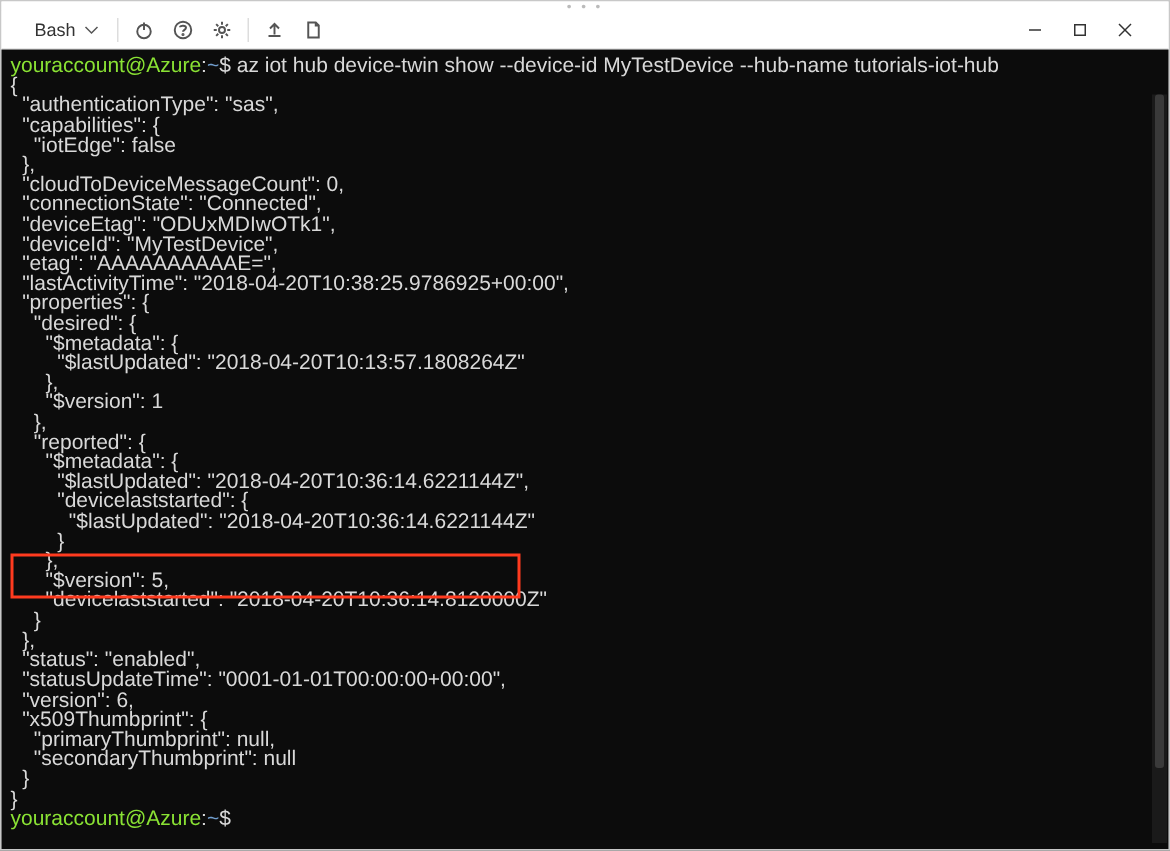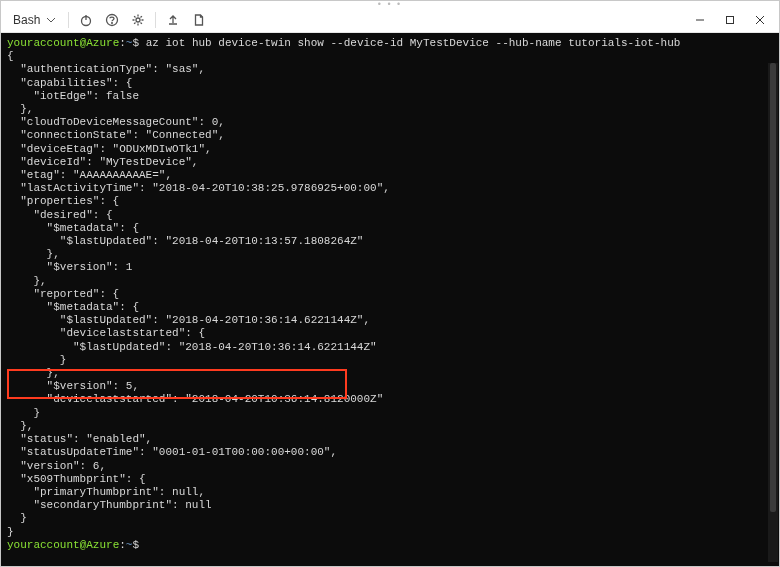--- a/index.html
+++ b/index.html
@@ -26,21 +26,21 @@
     background: #fff;
     font-size: 9px;
     color: #bbb;
     letter-spacing: 2px;
   }
   .titlebar {
     height: 26px;
     background: #fff;
     display: flex;
     align-items: center;
-    padding: 0 4px;
+    padding: 0 14px;
     border-bottom: 1px solid #e6e6e6;
   }
   .shell-select {
     display: flex;
     align-items: center;
     gap: 6px;
     padding: 2px 8px;
     font-size: 12px;
     color: #333;
     cursor: pointer;
@@ -75,22 +75,22 @@
   .win-btn svg { stroke: #333; fill: none; stroke-width: 1; }
 
   .terminal {
     flex: 1;
     background: #0c0c0c;
     padding: 4px 6px 6px 6px;
     overflow: hidden;
     position: relative;
   }
   .term-inner {
-    font-family: Liberation Mono, monospace;
-    font-size: 11px;
+    font-family: Liberation Sans, sans-serif;
+    font-size: 14px;
     line-height: 13.2px;
     white-space: pre;
     color: #d9d9d9;
   }
   .prompt-user { color: #8ae234; }
   .prompt-host { color: #8ae234; }
   .prompt-colon { color: #d9d9d9; }
   .prompt-path { color: #729fcf; }
   .cmd { color: #d9d9d9; }
 

